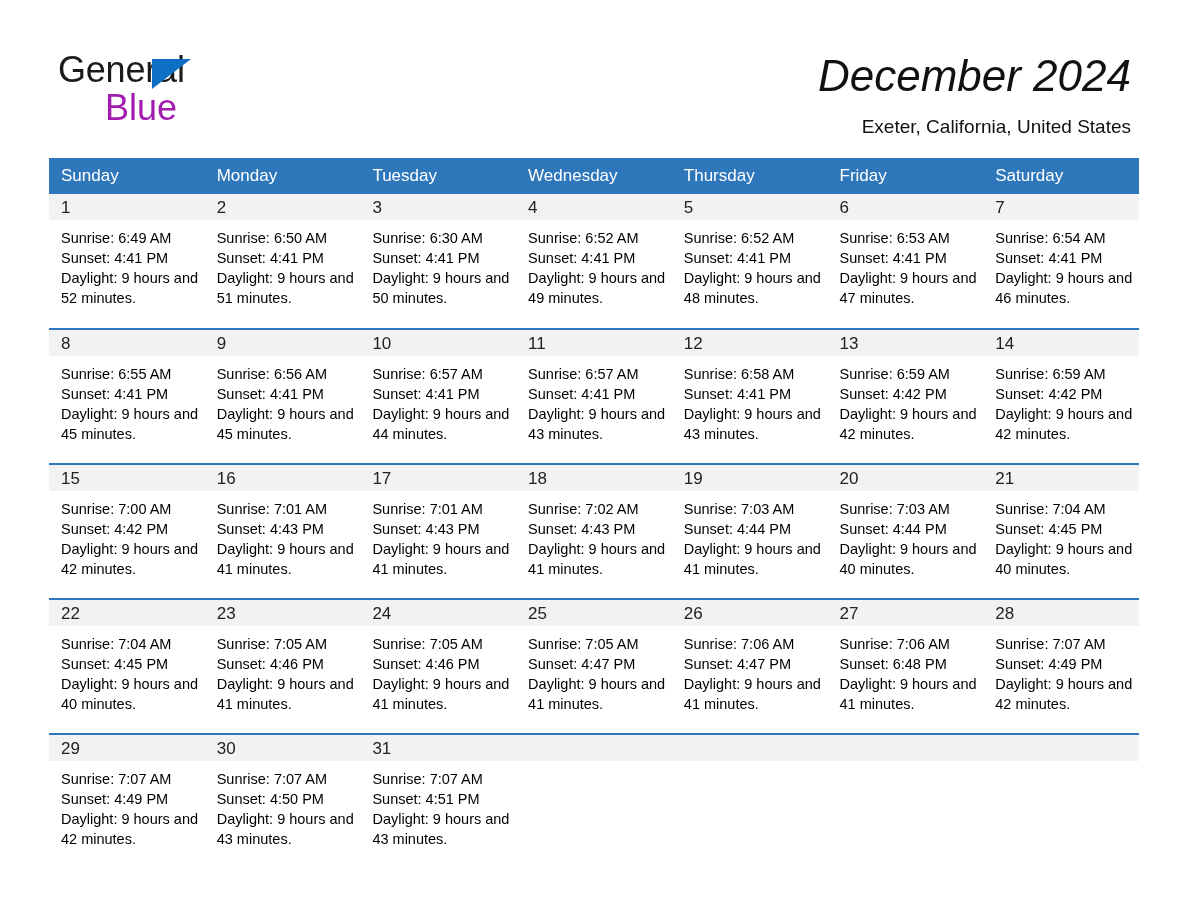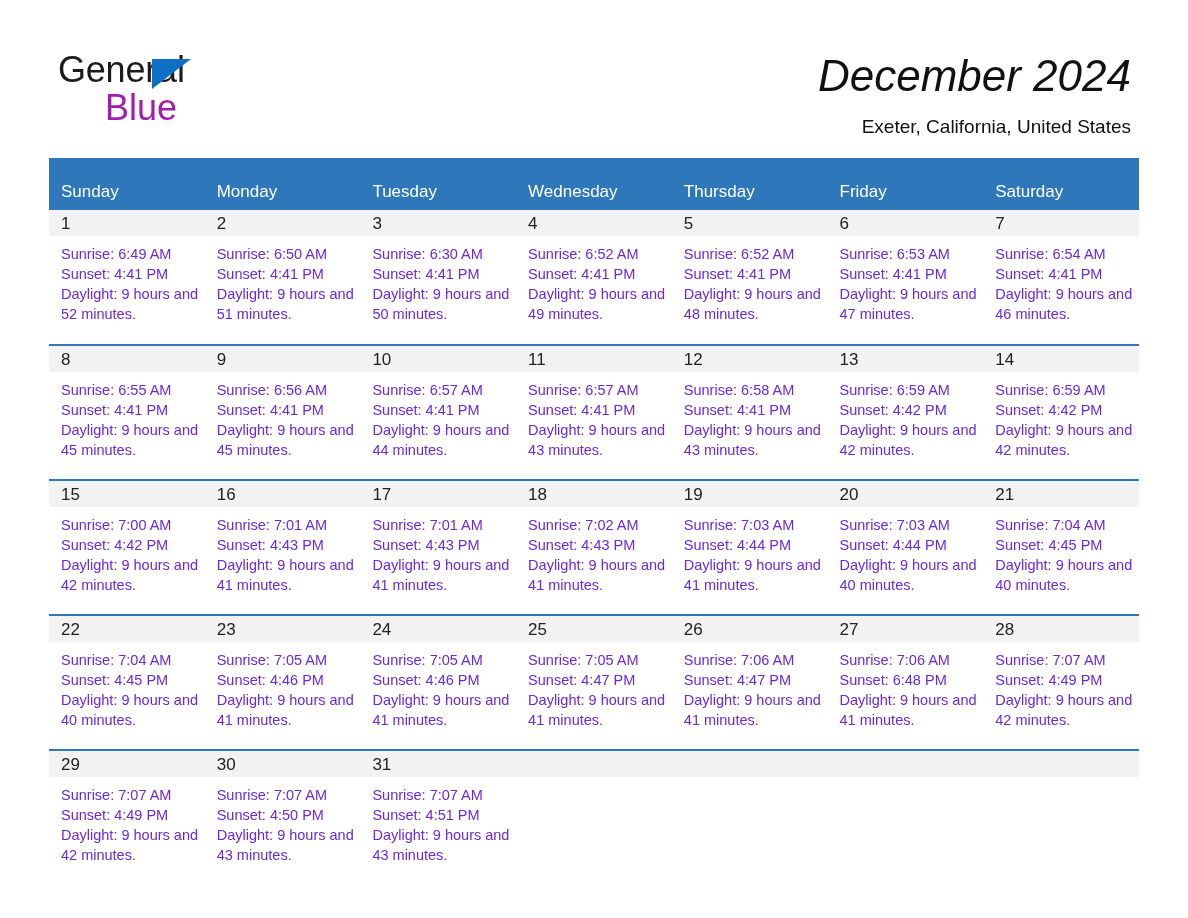--- a/index.html
+++ b/index.html
@@ -102,21 +102,21 @@
     border-collapse: collapse;
     table-layout: fixed;
   }
 
   thead th {
     background: #2f77bb;
     color: #ffffff;
     font-size: 17px;
     font-weight: normal;
     text-align: left;
-    padding: 24px 0 8px 12px;
+    padding: 8px 0 8px 12px;
     height: 20px;
     box-sizing: border-box;
     margin-left: 28px;
   }
 
   tbody tr.week {
     border-top: 2px solid #2f77bb;
   }
   tbody tr.week:first-child {
     border-top: none;
@@ -140,21 +140,21 @@
     line-height: 17px;
   }
   .daynum.empty {
     color: transparent;
   }
 
   .info {
     padding: 8px 6px 0 12px;
     font-size: 14.5px;
     line-height: 20px;
-    color: #6d28d9;
+    color: #000000;
   }
   .info div {
     white-space: nowrap;
   }
   .info .daylight {
     white-space: normal;
   }
 </style>
 </head>
 <body>

